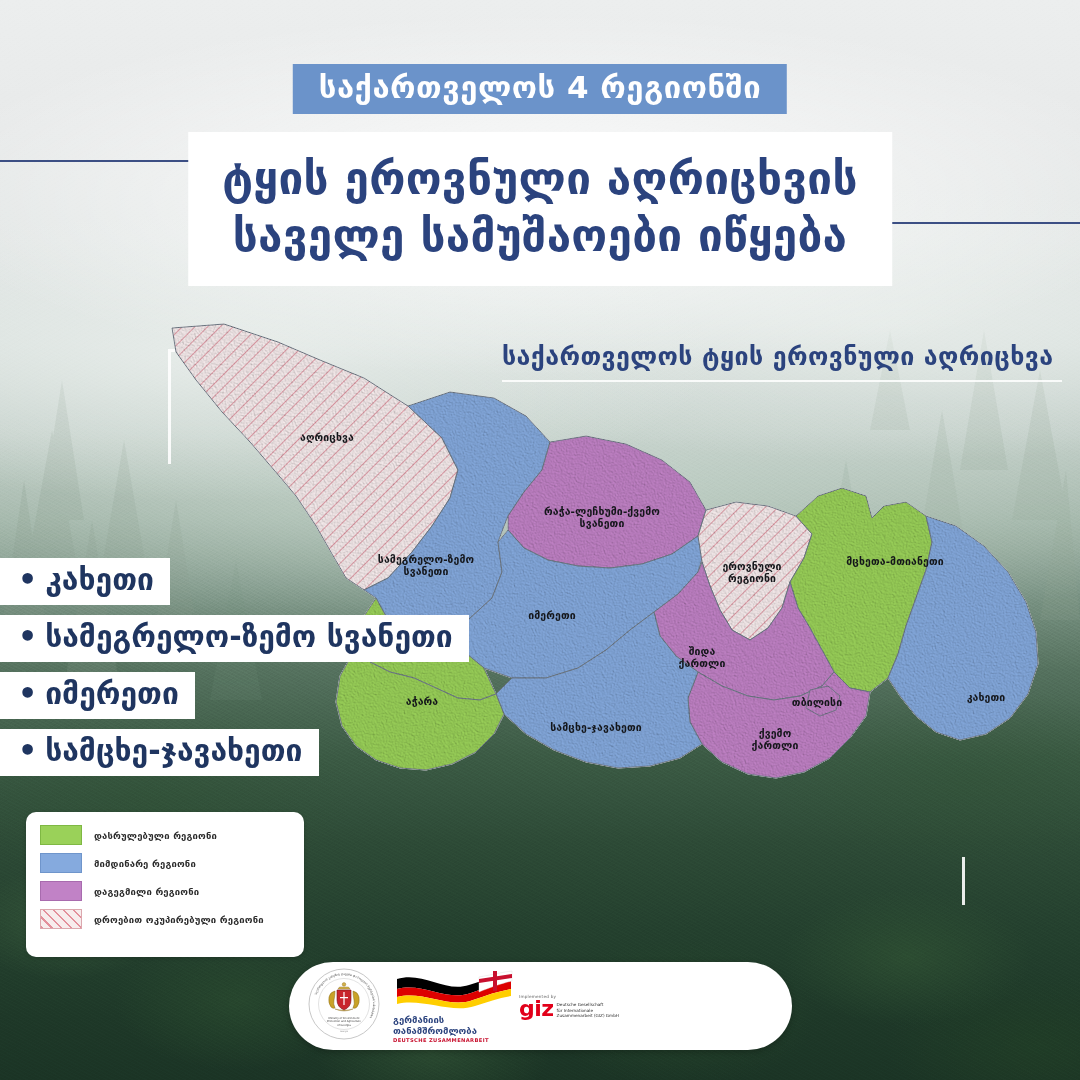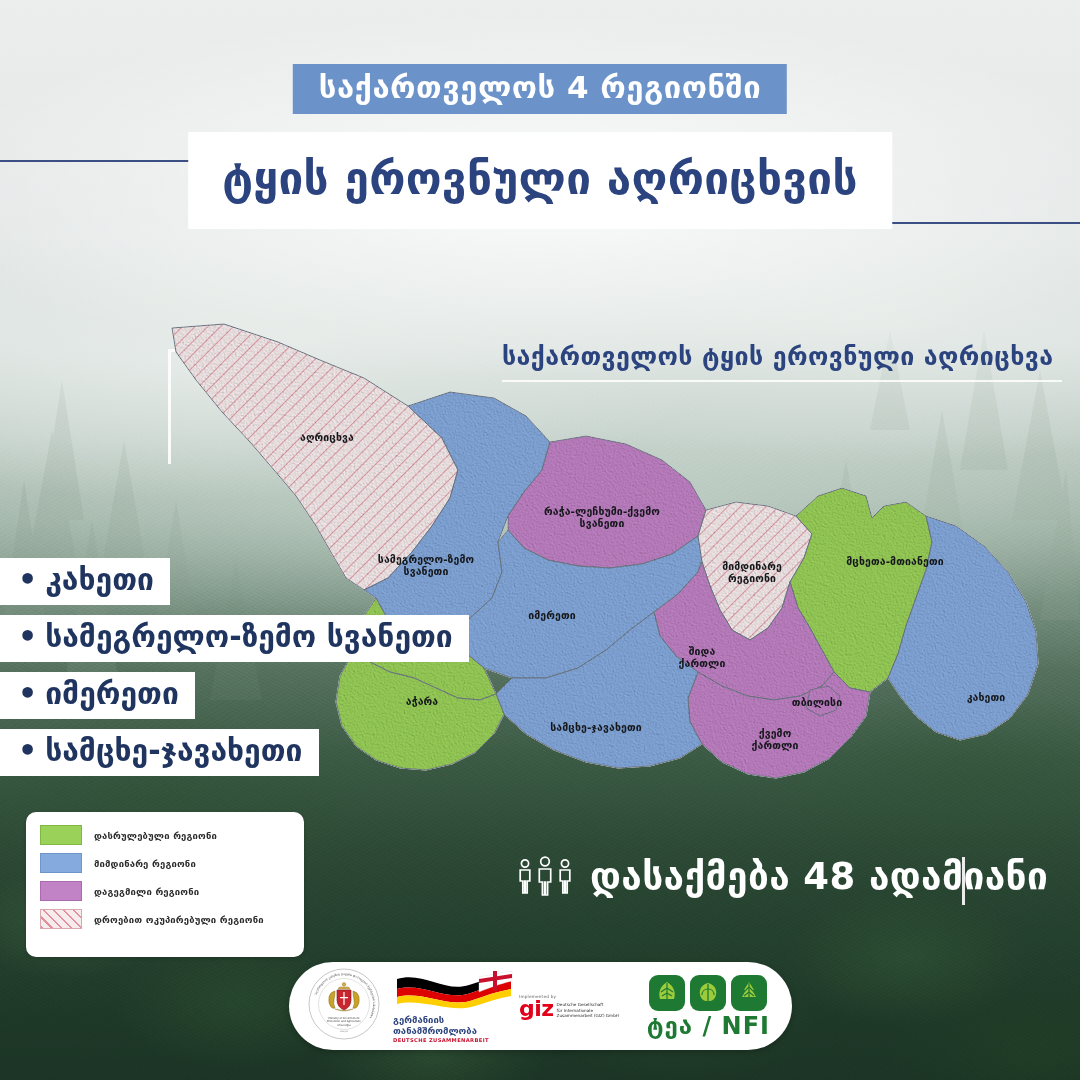--- a/index.html
+++ b/index.html
@@ -206,20 +206,21 @@
   <div class="canopy"></div>
   <div class="grain"></div>
 
   <div class="rule rule-left"></div>
   <div class="rule rule-right"></div>
 
   <div class="kicker">საქართველოს 4 რეგიონში</div>
 
   <div class="title-box">
     <div class="title-line">ტყის ეროვნული აღრიცხვის</div>
+    <div class="title-line">საველე სამუშაოები იწყება</div>
   </div>
 
   <div class="map-wrap">
 
     <div class="map-bracket"></div>
     <div class="map-title">საქართველოს ტყის ეროვნული აღრიცხვა</div>
     <div class="map-underline"></div>
 
     <svg class="map-svg" viewBox="0 0 910 470" xmlns="http://www.w3.org/2000/svg" aria-hidden="true">
       <defs>
@@ -302,21 +303,21 @@
         </div>
         <div class="map-label two" style="left: 452px; top: 198px;">
           <div>რაჭა-ლეჩხუმი-ქვემო</div>
           <div>სვანეთი</div>
         </div>
         <div class="map-label two" style="left: 276px; top: 246px;">
           <div>სამეგრელო-ზემო</div>
           <div>სვანეთი</div>
         </div>
         <div class="map-label two" style="left: 602px; top: 253px;">
-          <div>მიმდინარე</div>
+          <div>ეროვნული</div>
           <div>რეგიონი</div>
         </div>
         <div class="map-label" style="left: 745px; top: 242px;">
           <div>მცხეთა-მთიანეთი</div>
         </div>
         <div class="map-label" style="left: 402px; top: 296px;">
           <div>იმერეთი</div>
         </div>
         <div class="map-label" style="left: 283px; top: 330px;">
           <div>გურია</div>
@@ -363,38 +364,20 @@
     <div class="legend-row">
       <span class="sw p"></span>
       <span class="legend-label">დაგეგმილი რეგიონი</span>
     </div>
     <div class="legend-row">
       <span class="sw h"></span>
       <span class="legend-label">დროებით ოკუპირებული რეგიონი</span>
     </div>
   </div>
 
-  <div class="stat">
-    <span class="stat-icons">
-      <svg width="58" height="40" viewBox="0 0 58 40" xmlns="http://www.w3.org/2000/svg" aria-hidden="true">
-        <g fill="none" stroke="#ffffff" stroke-width="1.7">
-
-          <circle cx="9" cy="7.5" r="3.6"></circle>
-          <path d="M4.2 14 h9.6 v11 h-2.6 v12 h-1.9 v-12 h-0.6 v12 h-1.9 v-12 h-2.6 z"></path>
-
-          <circle cx="29" cy="5.5" r="4.3"></circle>
-          <path d="M23.3 13 h11.4 v13 h-3.1 v13 h-2.2 v-13 h-0.8 v13 h-2.2 v-13 h-3.1 z"></path>
-
-          <circle cx="49" cy="7.5" r="3.6"></circle>
-          <path d="M44.2 14 h9.6 v11 h-2.6 v12 h-1.9 v-12 h-0.6 v12 h-1.9 v-12 h-2.6 z"></path>
-        </g>
-      </svg>
-    </span>
-    <span class="stat-text">დასაქმება 48 ადამიანი</span>
-  </div>
   <div class="stat-rule"></div>
 
   <div class="footer">
 
     <span class="f-seal">
       <svg width="74" height="74" viewBox="0 0 74 74" xmlns="http://www.w3.org/2000/svg" aria-hidden="true">
         <defs>
           <path id="ringPath" d="M37,37 m-29,0 a29,29 0 1,1 58,0 a29,29 0 1,1 -58,0"></path>
         </defs>
         <circle cx="37" cy="37" r="35" fill="#ffffff" stroke="#b9b9b9" stroke-width="0.8"></circle>
@@ -444,41 +427,16 @@
       <div class="giz-flex">
         <span class="giz-word">giz</span>
         <span>
           <div class="giz-desc">Deutsche Gesellschaft</div>
           <div class="giz-desc">für Internationale</div>
           <div class="giz-desc">Zusammenarbeit (GIZ) GmbH</div>
         </span>
       </div>
     </span>
 
-    <span class="f-nfi">
-      <span class="nfi-leaves">
-        <span class="nfi-tile">
-          <svg width="26" height="26" viewBox="0 0 26 26" xmlns="http://www.w3.org/2000/svg" aria-hidden="true">
-            <path d="M13,2 C6,6 4,13 6,19 L20,19 C22,13 20,6 13,2 Z" fill="#9ccb3b"></path>
-            <path d="M13,3 L13,24 M13,8 L7,12 M13,8 L19,12 M13,13 L8,16 M13,13 L18,16" stroke="#1e7a32" stroke-width="1.2" fill="none"></path>
-          </svg>
-        </span>
-        <span class="nfi-tile">
-          <svg width="26" height="26" viewBox="0 0 26 26" xmlns="http://www.w3.org/2000/svg" aria-hidden="true">
-            <path d="M13,3 C4,5 3,14 7,19 C10,22 16,22 19,19 C23,14 22,5 13,3 Z" fill="#9ccb3b"></path>
-            <path d="M13,4 L13,24" stroke="#1e7a32" stroke-width="1.3"></path>
-            <path d="M13,9 C9,9 7,12 7,15 M13,9 C17,9 19,12 19,15" stroke="#1e7a32" stroke-width="1.1" fill="none"></path>
-          </svg>
-        </span>
-        <span class="nfi-tile">
-          <svg width="26" height="26" viewBox="0 0 26 26" xmlns="http://www.w3.org/2000/svg" aria-hidden="true">
-            <path d="M13,2 L8,10 L10,10 L6,17 L20,17 L16,10 L18,10 Z" fill="#9ccb3b"></path>
-            <path d="M13,3 L13,24" stroke="#1e7a32" stroke-width="1.3"></path>
-            <path d="M13,7 L9,11 M13,7 L17,11 M13,12 L8,16 M13,12 L18,16" stroke="#1e7a32" stroke-width="1.1" fill="none"></path>
-          </svg>
-        </span>
-      </span>
-      <div class="nfi-text">ტეა / NFI</div>
-    </span>
 
   </div>
 
 </div>
 
 </body></html>

